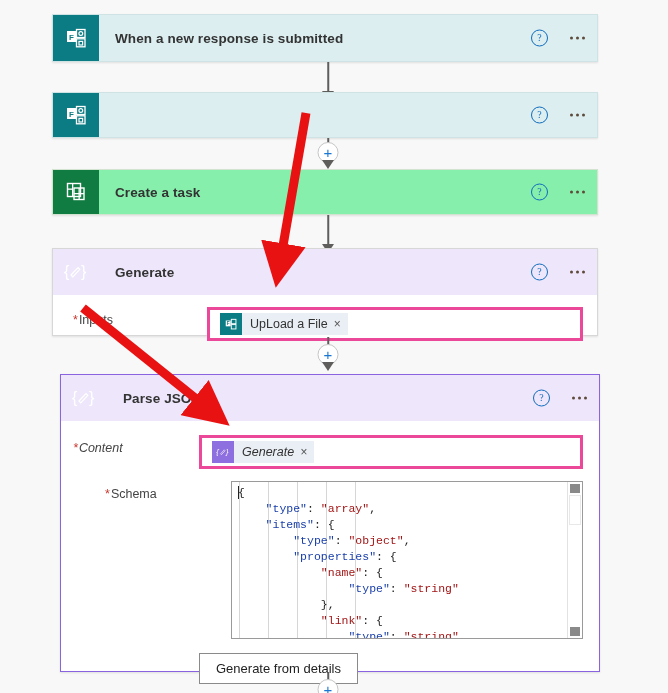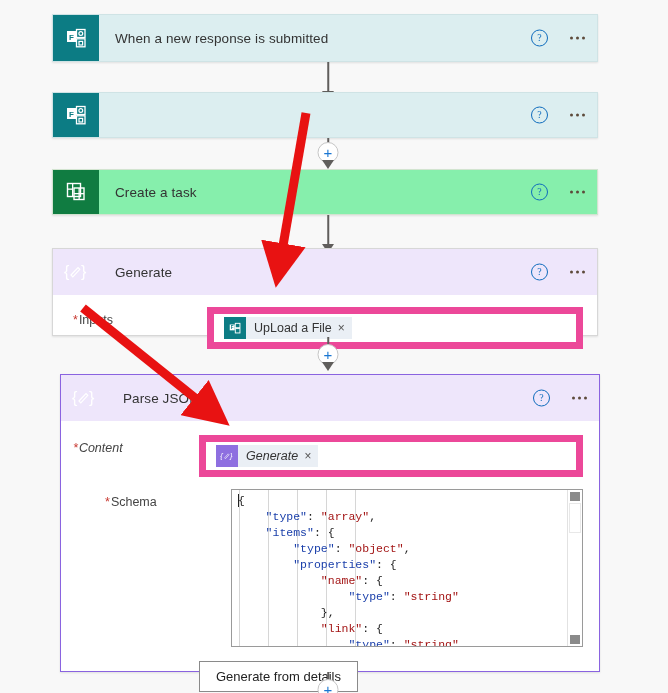--- a/index.html
+++ b/index.html
@@ -42,20 +42,21 @@
     justify-content: center;
   }
   .card.has-body .card-icon { height: 46px; }
 
   .card-title {
     margin-left: 16px;
     font-size: 13.5px;
     color: #333;
     white-space: nowrap;
     letter-spacing: .1px;
+    font-weight: bold;
   }
 
   .head-actions {
     position: absolute;
     right: 12px;
     top: 50%;
     transform: translateY(-50%);
     display: flex;
     align-items: center;
     gap: 22px;
@@ -102,21 +103,21 @@
     font-size: 12.5px;
     color: #444;
     padding-top: 6px;
     white-space: nowrap;
   }
   .req { color: #c7372f; margin-right: 1px; }
 
   .field {
     flex: 1;
     box-sizing: border-box;
-    border: 7px solid #ec4899;
+    border: 3px solid #ec4899;
     background: #fff;
     min-height: 28px;
     display: flex;
     align-items: center;
     padding: 3px 6px;
   }
 
   
   .token {
     display: inline-flex;

